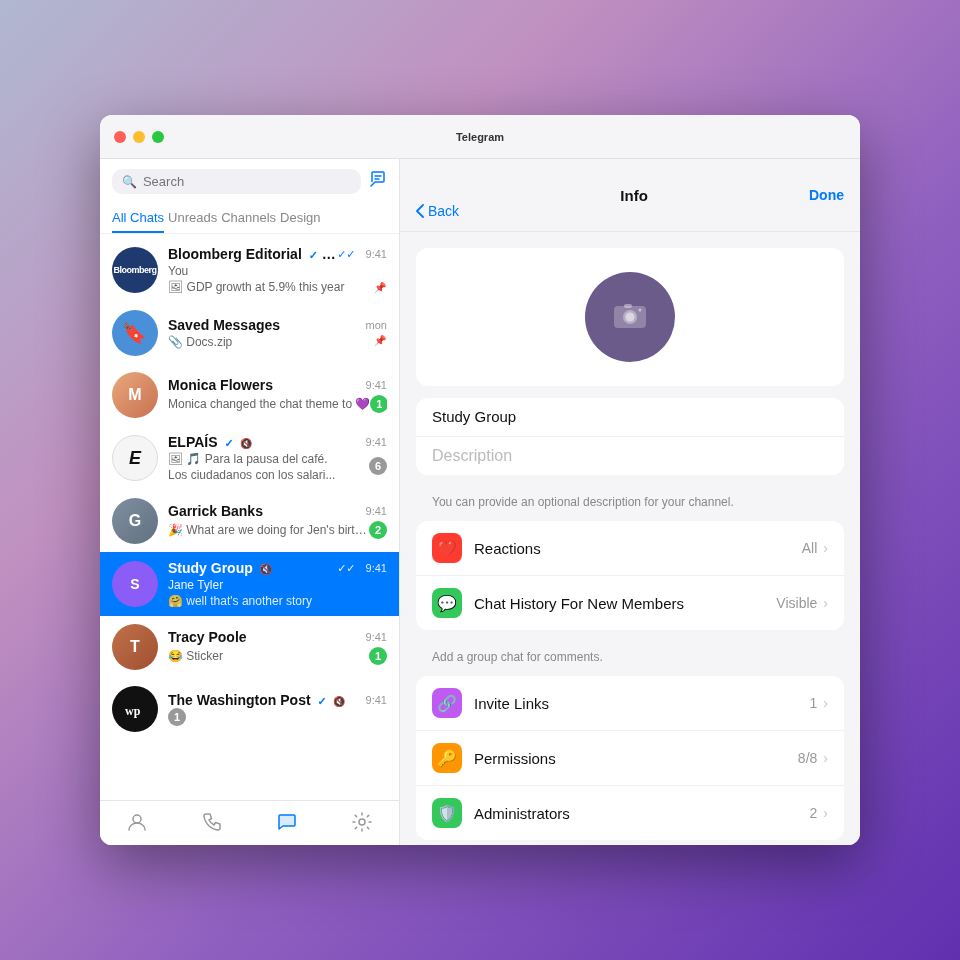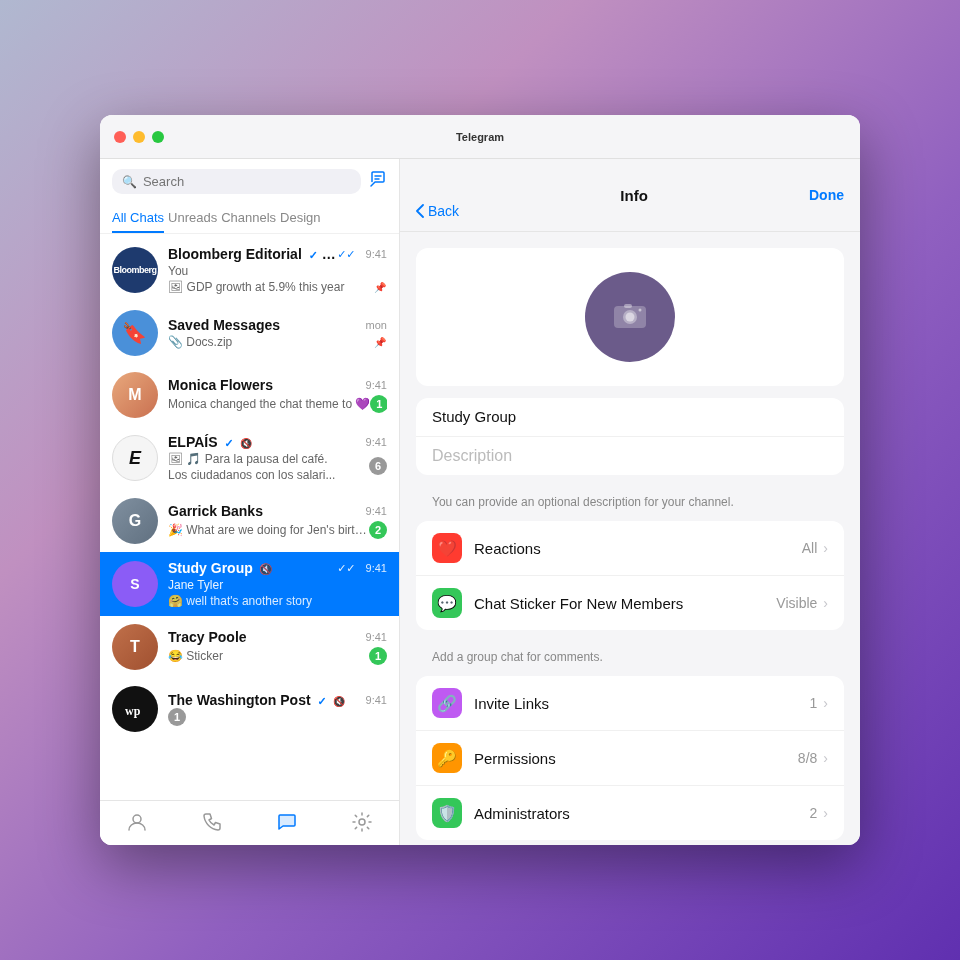--- a/index.html
+++ b/index.html
@@ -402,21 +402,21 @@
 
         <div class="chat-item">
           <div class="avatar av-saved" style="font-size:20px;">🔖</div>
           <div class="chat-body">
             <div class="chat-header-row">
               <span class="chat-name">Saved Messages</span>
               <div class="meta-icons">
                 <span class="chat-time">mon</span>
               </div>
             </div>
-            <div class="chat-preview" style="display:flex;align-items:center;justify-content:space-between;">
+            <div class="chat-preview" style="display:flex;justify-content:space-between;">
               <span>📎 Docs.zip</span>
               <span class="pin-icon">📌</span>
             </div>
           </div>
         </div>
 
         <div class="chat-item">
           <div class="avatar av-monica" style="background: linear-gradient(135deg,#e8a87c,#c97050);">
             <span style="font-size:16px;color:#fff;font-weight:700;">M</span>
           </div>
@@ -596,21 +596,21 @@
               <span>❤️</span>
             </div>
             <span class="settings-label">Reactions</span>
             <span class="settings-value">All</span>
             <span class="chevron-right">›</span>
           </div>
           <div class="settings-row">
             <div class="settings-icon-wrap" style="background:#34c759;">
               <span>💬</span>
             </div>
-            <span class="settings-label">Chat Sticker For New Members</span>
+            <span class="settings-label">Chat History For New Members</span>
             <span class="settings-value">Visible</span>
             <span class="chevron-right">›</span>
           </div>
         </div>
         <div class="info-hint" style="padding-bottom:0;">Add a group chat for comments.</div>
 
         <div class="links-section">
           <div class="links-row">
             <div class="links-icon-wrap" style="background:#bf5af2;">
               <span>🔗</span>

